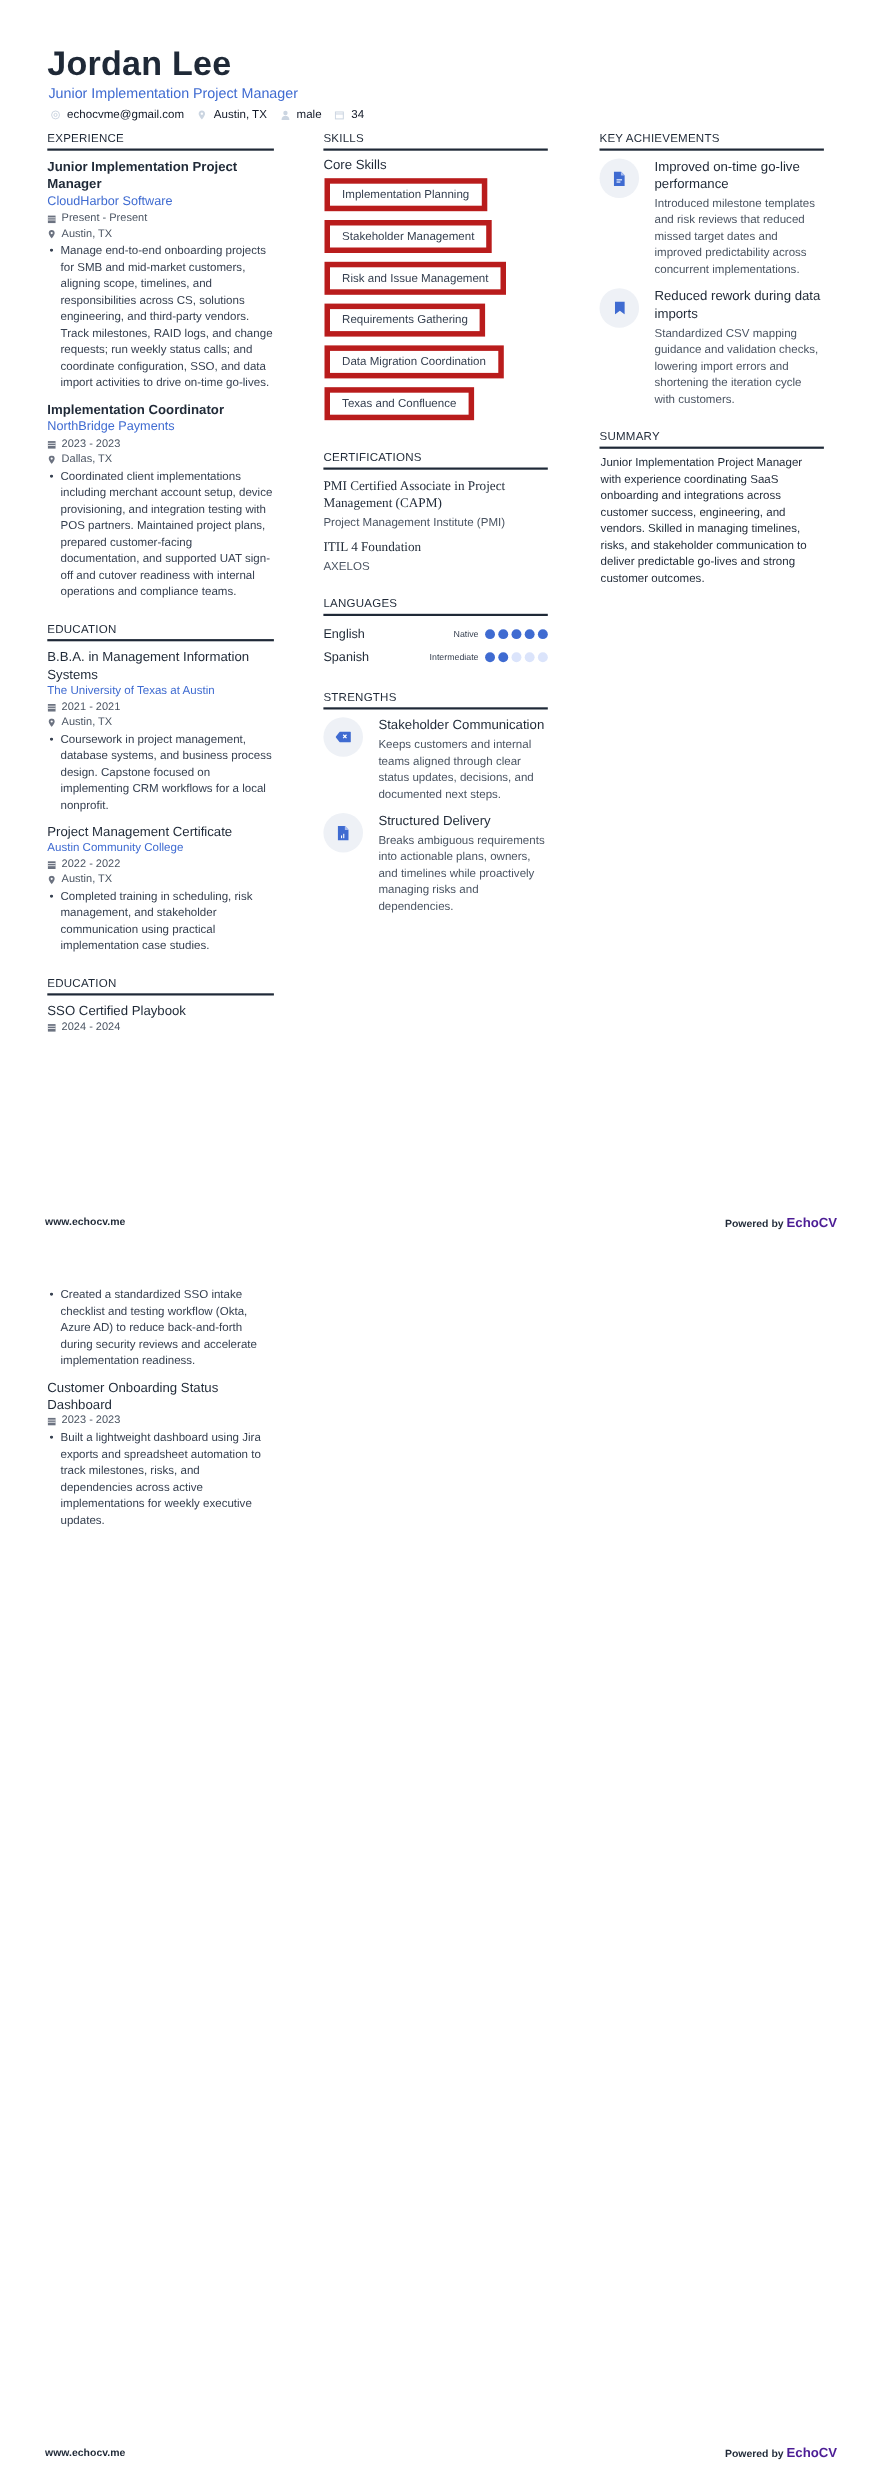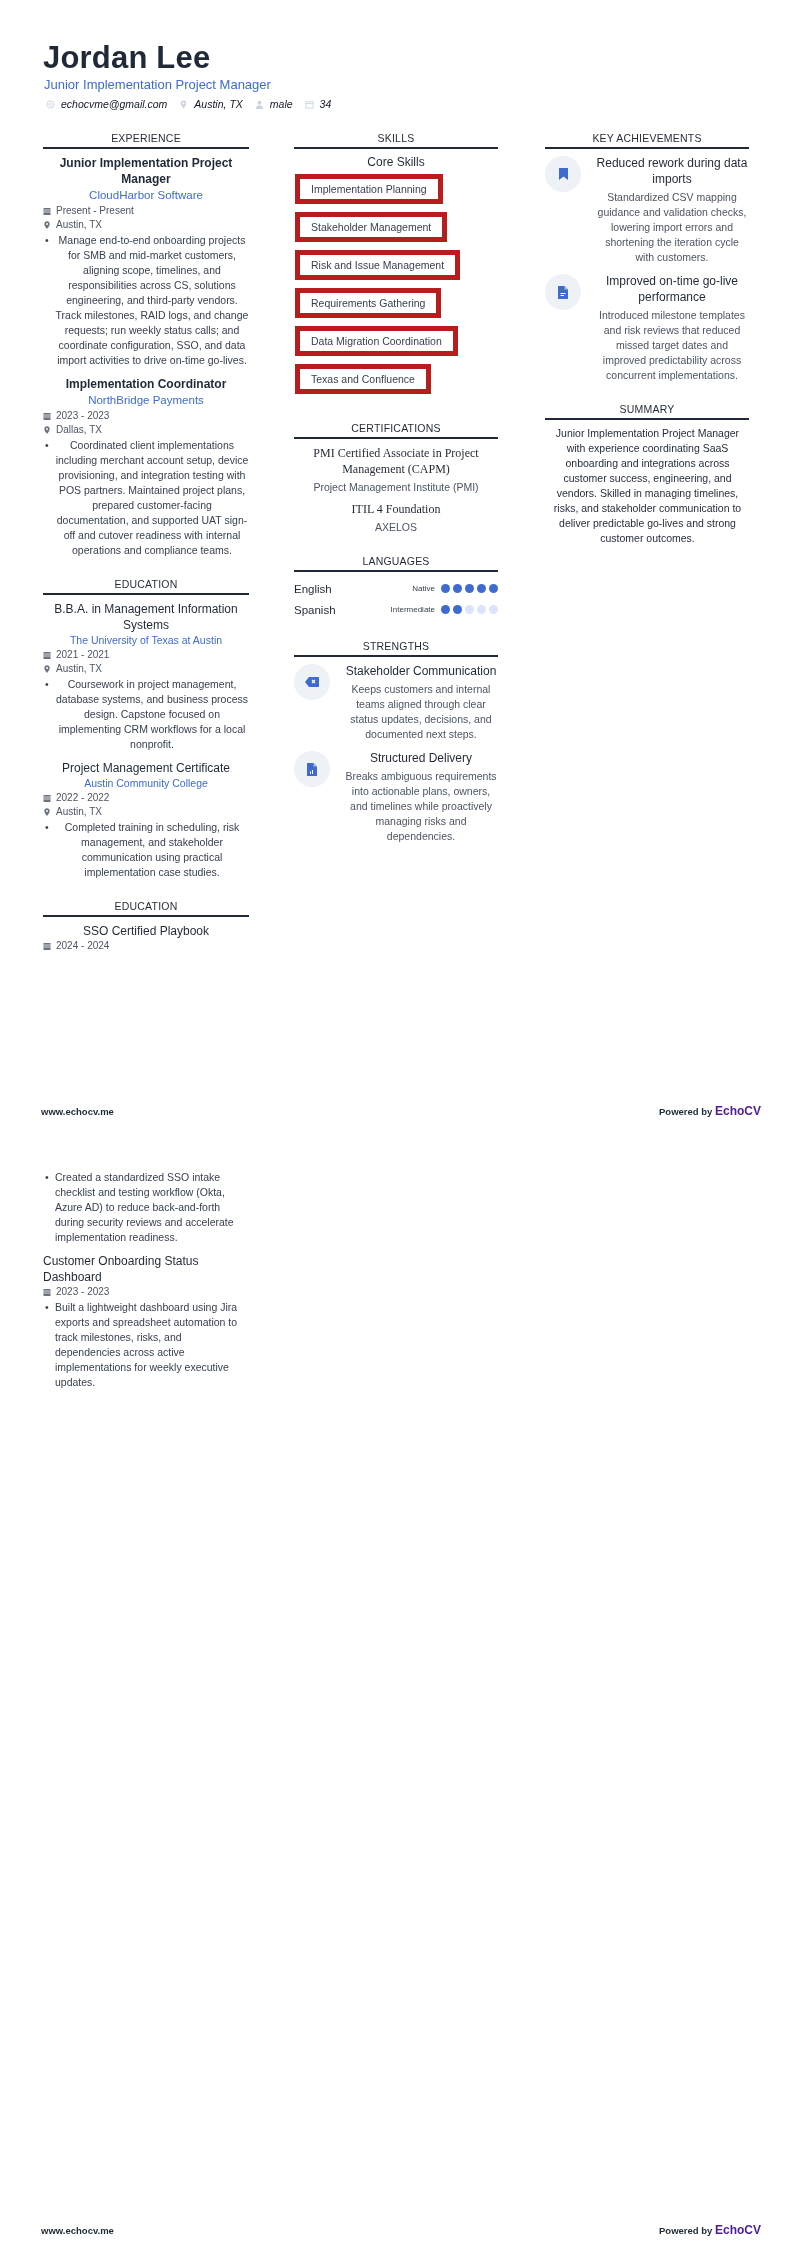--- a/index.html
+++ b/index.html
@@ -5,24 +5,24 @@
   * { box-sizing: border-box; margin: 0; padding: 0; }
   html, body { background: #ffffff; }
   body { width: 794px; height: 2246px; position: relative; font-family: "Liberation Sans", "DejaVu Sans", sans-serif; color: #1e293b; }
   .page { position: absolute; left: 0; width: 794px; height: 1123px; }
   .page1 { top: 0; }
   .page2 { top: 1123px; }
 
   .name { position: absolute; left: 43px; top: 40px; font-size: 31px; font-weight: 700; color: #1f2937; letter-spacing: 0.2px; }
   .headline { position: absolute; left: 44px; top: 77px; font-size: 13px; color: #3f6bd1; }
   .contacts { position: absolute; left: 46px; top: 98px; font-size: 10.5px; color: #111827; display: flex; gap: 12px; align-items: center; }
-  .contact { display: flex; align-items: center; gap: 6px; font-style: italic; }
+  .contact { display: flex; align-items: center; gap: 6px; }
   .cicon { width: 9px; height: 9px; display: inline-block; }
 
-  .col { position: absolute; top: 132px; text-align: center; }
+  .col { position: absolute; top: 120px; }
   .col1 { left: 43px; width: 206px; }
   .col2 { left: 294px; width: 204px; }
   .col3 { left: 545px; width: 204px; }
 
   .sec-title { font-size: 10.5px; color: #1f2937; padding-bottom: 3px; border-bottom: 2px solid #1f2937; letter-spacing: 0.2px; margin-bottom: 6px; }
   .section { margin-bottom: 20px; }
 
   .item-title { font-size: 12px; font-weight: 700; color: #1f2937; line-height: 16px; }
   .item-title.light { font-weight: 400; }
   .item-sub { font-size: 11.5px; color: #3f6bd1; line-height: 17px; }
@@ -298,41 +298,41 @@
         </div>
       </div>
     </div>
   </div>
 
   <div class="col col3">
     <div class="section">
       <div class="sec-title">KEY ACHIEVEMENTS</div>
       <div class="feat">
         <div class="ficon">
-          <svg width="9" height="12" viewBox="0 0 9 12">
-              <path d="M0 0H9V12L4.5 8.5 0 12z" fill="#3f6bd1"></path>
-            </svg>
-        </div>
-        <div class="fbody">
-          <div class="ftitle">Reduced rework during data imports</div>
-          <div class="fdesc">Standardized CSV mapping guidance and validation checks, lowering import errors and shortening the iteration cycle with customers.</div>
-        </div>
-      </div>
-      <div class="feat">
-        <div class="ficon">
           <svg width="10" height="13" viewBox="0 0 10 13">
               <path d="M0 0H6.5L10 3.5V13H0z" fill="#3f6bd1"></path>
               <path d="M6.5 0V3.5H10" fill="#a9bdf0"></path>
               <rect x="2.5" y="7" width="5" height="1" fill="#fff"></rect>
               <rect x="2.5" y="9" width="3.5" height="1" fill="#fff"></rect>
             </svg>
         </div>
         <div class="fbody">
           <div class="ftitle">Improved on-time go-live performance</div>
           <div class="fdesc">Introduced milestone templates and risk reviews that reduced missed target dates and improved predictability across concurrent implementations.</div>
+        </div>
+      </div>
+      <div class="feat">
+        <div class="ficon">
+          <svg width="9" height="12" viewBox="0 0 9 12">
+              <path d="M0 0H9V12L4.5 8.5 0 12z" fill="#3f6bd1"></path>
+            </svg>
+        </div>
+        <div class="fbody">
+          <div class="ftitle">Reduced rework during data imports</div>
+          <div class="fdesc">Standardized CSV mapping guidance and validation checks, lowering import errors and shortening the iteration cycle with customers.</div>
         </div>
       </div>
     </div>
 
     <div class="section">
       <div class="sec-title">SUMMARY</div>
       <div class="summary">Junior Implementation Project Manager with experience coordinating SaaS onboarding and integrations across customer success, engineering, and vendors. Skilled in managing timelines, risks, and stakeholder communication to deliver predictable go-lives and strong customer outcomes.</div>
     </div>
   </div>
 

